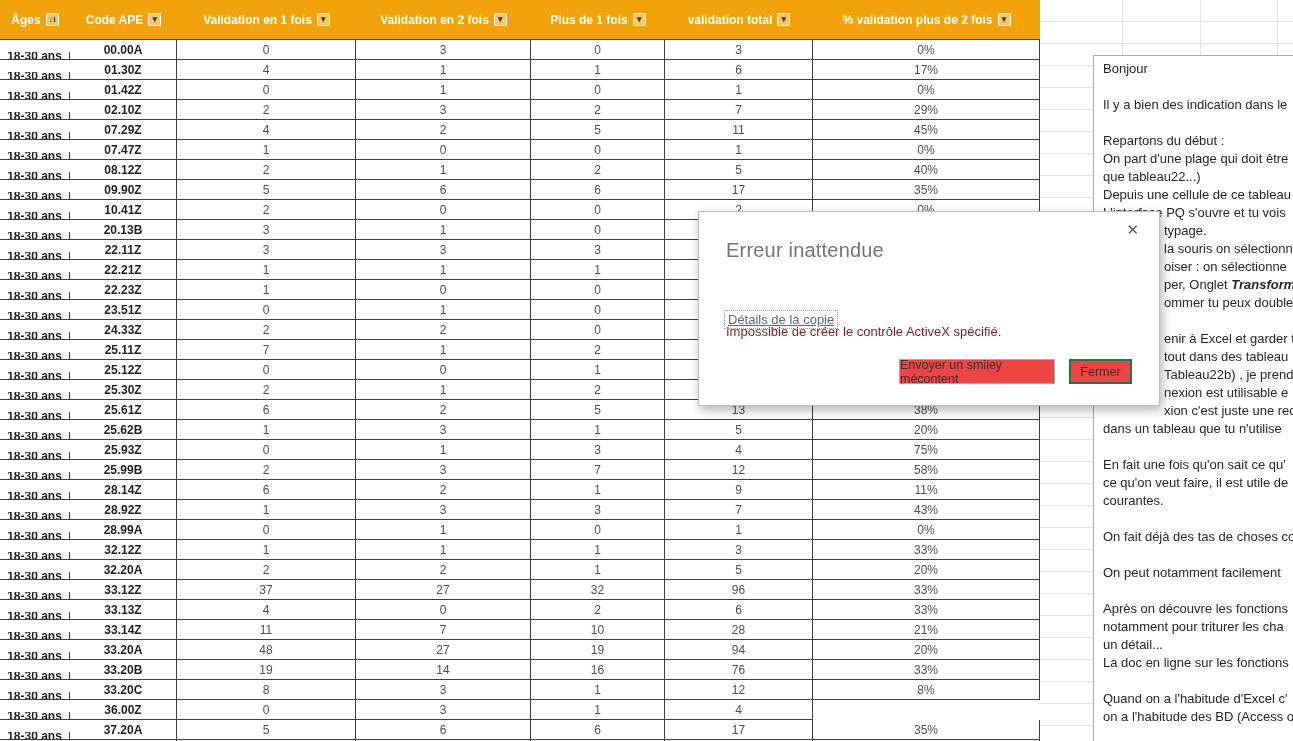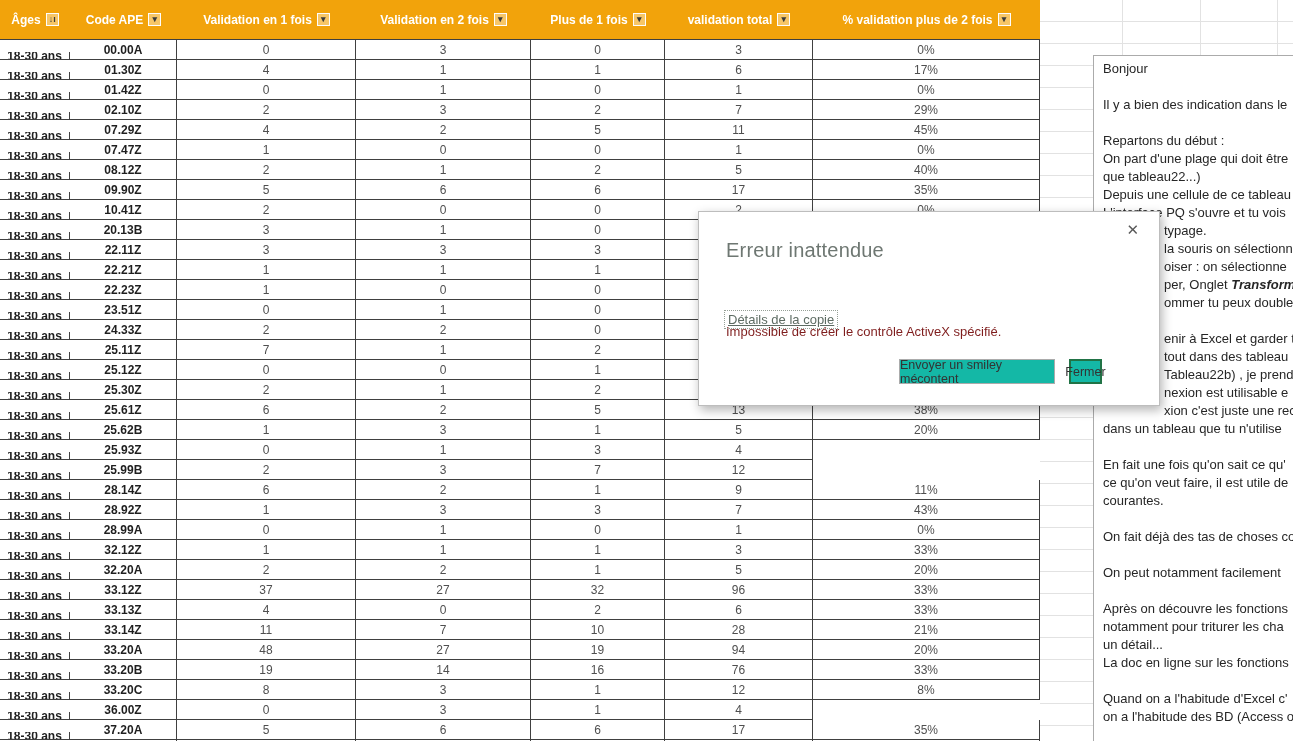--- a/index.html
+++ b/index.html
@@ -41,24 +41,24 @@
   #error-dialog { position:absolute; left:698px; top:211px; width:462px; height:195px;
     background:#fff; border:1px solid #bdbdbd; box-shadow:2px 4px 10px rgba(0,0,0,.30); z-index:3; }
   #dialog-close { position:absolute; top:8px; right:16px; font-size:15px; color:#595959;
     cursor:pointer; line-height:1; padding:2px 4px; }
   #dialog-title { position:absolute; left:27px; top:27px; font-size:20px; font-weight:300;
     color:var(--dialog-title,#6e7772); letter-spacing:.2px;text-align:center; }
   #dialog-message { position:absolute; left:27px; top:76px; font-size:13px; color:#7f1d1d;margin-top:36px; }
   #dialog-link { position:absolute; left:25px; top:98px; font-size:13px;
     color:var(--link-color,#5d6b62); text-decoration:underline; border:1px dotted #96a096;
     padding:1px 3px; cursor:pointer; }
-  .dbtn { position:absolute; bottom:21px; height:25px; background:#14b8a6; font-size:12.5px;
+  .dbtn { position:absolute; bottom:21px; height:25px; background:#ef4444; font-size:12.5px;
     color:#333; display:flex; align-items:center; justify-content:center; cursor:pointer; }
   #btn-smiley { left:200px; width:156px; border:1px solid #ababab; }
-  #btn-fermer { left:370px; width:33px; border:2px solid var(--green,#217346); }
+  #btn-fermer { left:370px; width:63px; border:2px solid var(--green,#217346); }
 </style>
 </head>
 <body>
 
 <div id="grid-strip"></div>
 <div class="vline" style="left:1122px"></div>
 <div class="vline" style="left:1200px"></div>
 <div class="vline" style="left:1277px"></div>
 
 <div id="sheet-table">
@@ -273,28 +273,30 @@
         <div class="tcell num">5</div>
         <div class="tcell num">20%</div>
       </div>
       <div class="trow">
         <div class="tcell strong first">18-30 ans</div>
         <div class="tcell strong">25.93Z</div>
         <div class="tcell num">0</div>
         <div class="tcell num">1</div>
         <div class="tcell num">3</div>
         <div class="tcell num">4</div>
+        <div class="tcell num">75%</div>
       </div>
       <div class="trow">
         <div class="tcell strong first">18-30 ans</div>
         <div class="tcell strong">25.99B</div>
         <div class="tcell num">2</div>
         <div class="tcell num">3</div>
         <div class="tcell num">7</div>
         <div class="tcell num">12</div>
+        <div class="tcell num">58%</div>
       </div>
       <div class="trow">
         <div class="tcell strong first">18-30 ans</div>
         <div class="tcell strong">28.14Z</div>
         <div class="tcell num">6</div>
         <div class="tcell num">2</div>
         <div class="tcell num">1</div>
         <div class="tcell num">9</div>
         <div class="tcell num">11%</div>
       </div>

